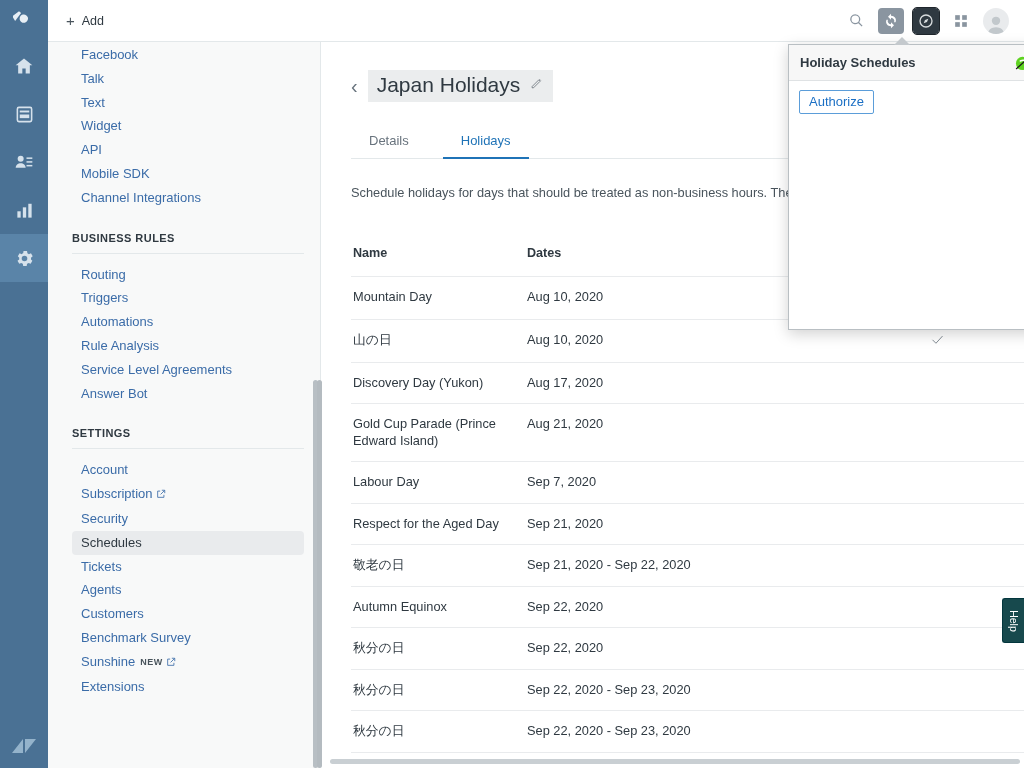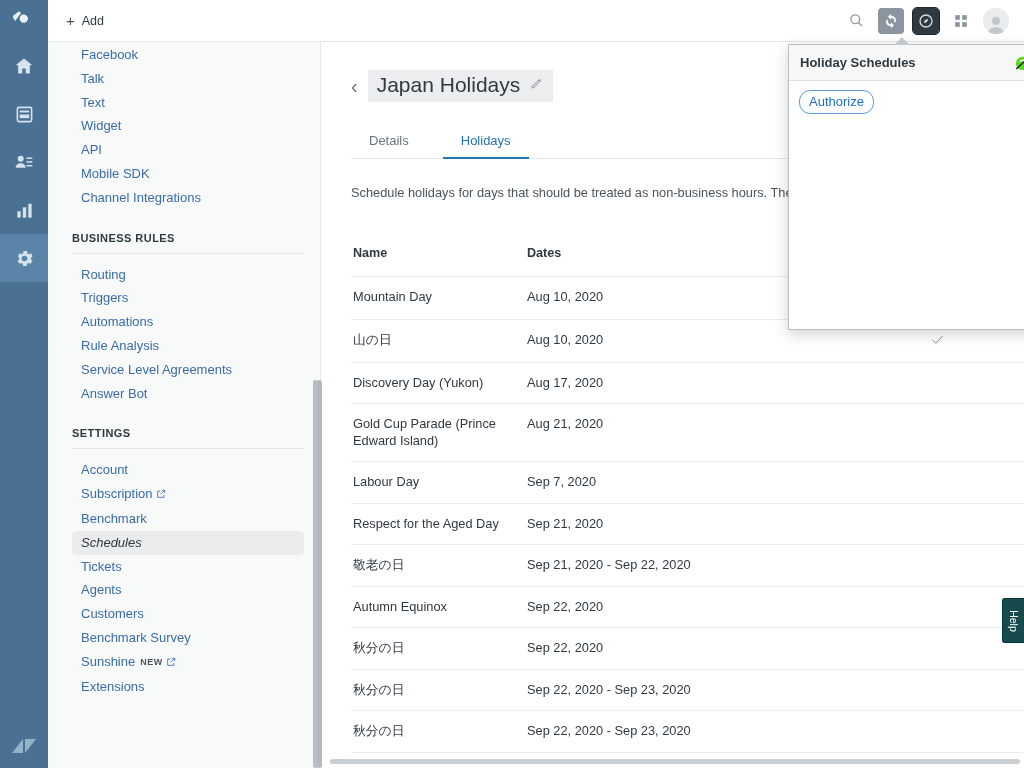--- a/index.html
+++ b/index.html
@@ -84,21 +84,21 @@
     overflow: hidden;
   }
   #sidenav-inner { padding: 0 16px 0 24px; padding-top: 0; }
   .nav-link {
     display: block; font-size: 13px; color: #3b6ca8;
     line-height: 23.8px; padding-left: 9px;
     white-space: nowrap; cursor: pointer;
     border-radius: 4px;
   }
   .nav-link.active {
-    background: #e9ebed; color: #2f3941; font-style: italic;
+    background: #e9ebed; color: #2f3941;
   }
   .nav-section-title {
     font-size: 11px; font-weight: 700; color: #2f3941;
     letter-spacing: .45px; padding: 0 0 0 0;
     margin-top: 22px; margin-bottom: 9px;
   }
   .nav-rule { border-top: 1px solid #e3e8ea; margin: 0 0 9px 0; }
   .ext-ico { display:inline-block; vertical-align:-1px; margin-left:3px; }
   .badge-new {
     font-size: 9px; font-weight: 700; color: #49545c;
@@ -213,21 +213,21 @@
     height: 36px; background: #f7f7f7;
     border-bottom: 1px solid #dfe2e4;
     display: flex; align-items: center;
     padding: 0 9px 0 11px;
   }
   #popup-title { font-size: 13px; font-weight: 700; color: #2f3941; }
   #popup-icon { margin-left: auto; display:flex; }
   #popup-body { padding: 9px 10px; }
   #authorize-btn {
     display: inline-block;
-    border: 1px solid #5b9dd9; border-radius: 11px;
+    border: 1px solid #5b9dd9; border-radius: 2px;
     background: #fff; color: #1b6fc4;
     font-size: 13px; padding: 3px 9px 4px 9px;
     cursor: pointer;
   }
 
   
   #clipped-right {
     position: absolute; left: 1014px; top: 168px;
     width: 10px; height: 125px; overflow: hidden; z-index: 5;
   }
@@ -371,21 +371,21 @@
       </div>
     <div class="nav-section-title">SETTINGS</div>
     <div class="nav-rule"></div>
     <div id="nav-settings">
         <div class="nav-link"><span>Account</span></div>
         <div class="nav-link"><span>Subscription</span><span class="ext-ico"><svg width="10" height="10" viewBox="0 0 24 24" fill="none" stroke="#3b6ca8" stroke-width="2">
               <path d="M14 3h7v7"></path>
               <path d="M20.5 3.5 11 13"></path>
               <path d="M19 14v6H4V5h6"></path>
             </svg></span></div>
-        <div class="nav-link"><span>Benchmark</span></div>
+        <div class="nav-link"><span>Security</span></div>
         <div class="nav-link active"><span>Schedules</span></div>
         <div class="nav-link"><span>Tickets</span></div>
         <div class="nav-link"><span>Agents</span></div>
         <div class="nav-link"><span>Customers</span></div>
         <div class="nav-link"><span>Benchmark Survey</span></div>
         <div class="nav-link"><span>Sunshine</span><span class="badge-new">NEW</span><span class="ext-ico"><svg width="10" height="10" viewBox="0 0 24 24" fill="none" stroke="#3b6ca8" stroke-width="2">
               <path d="M14 3h7v7"></path>
               <path d="M20.5 3.5 11 13"></path>
               <path d="M19 14v6H4V5h6"></path>
             </svg></span></div>

